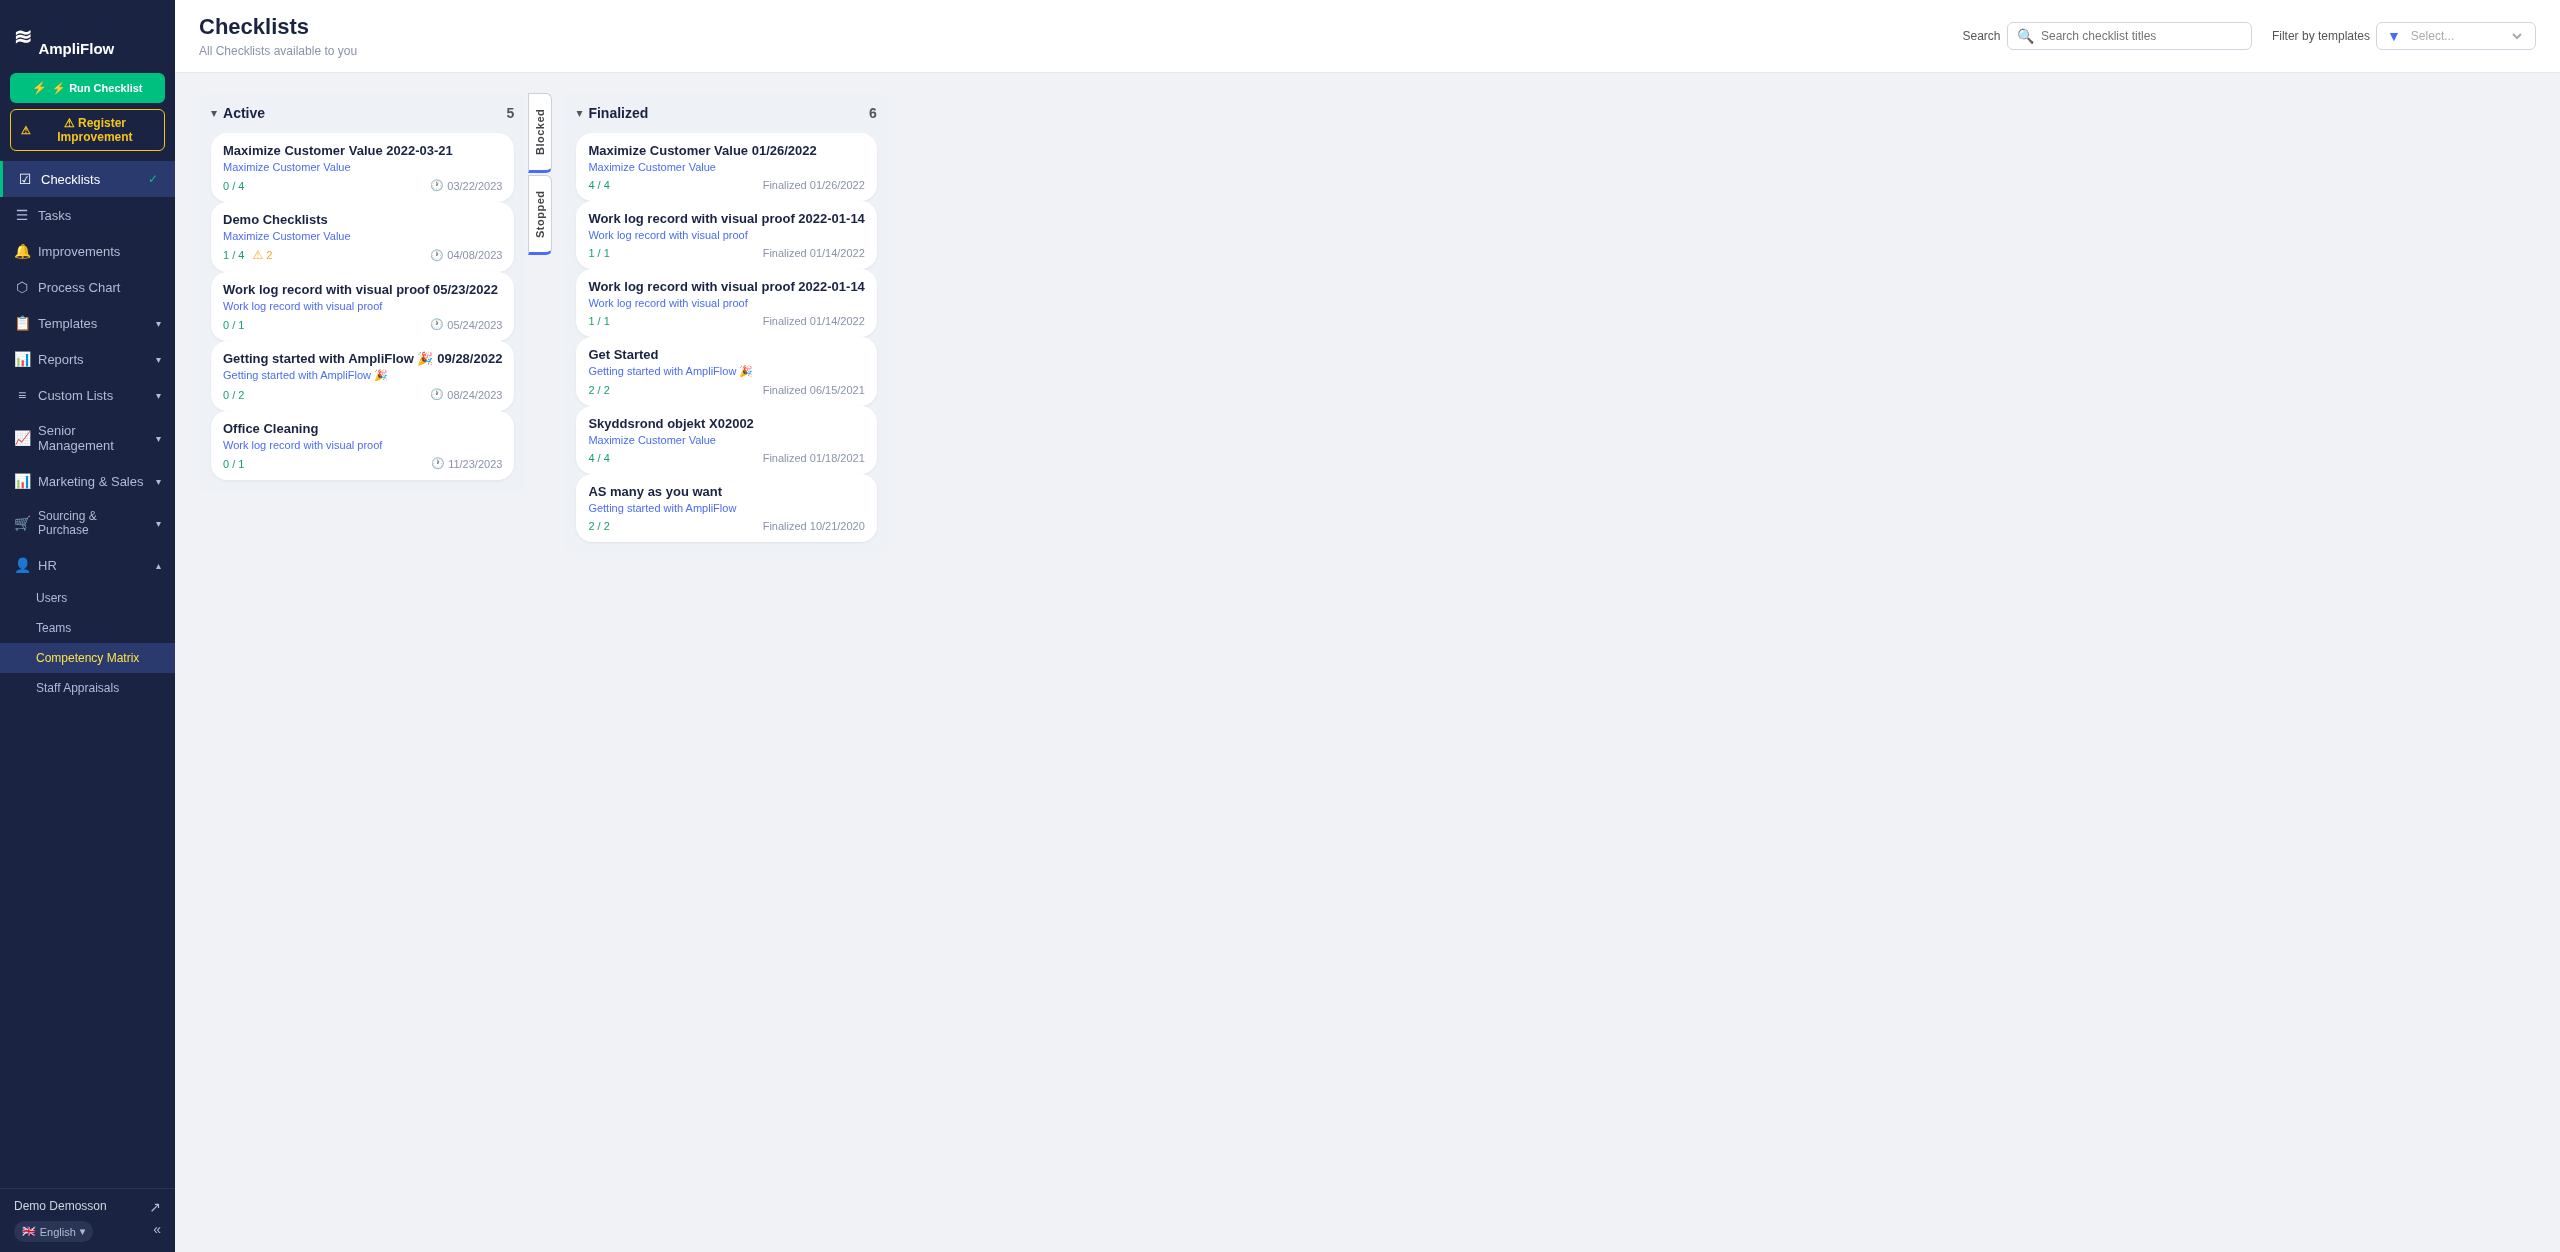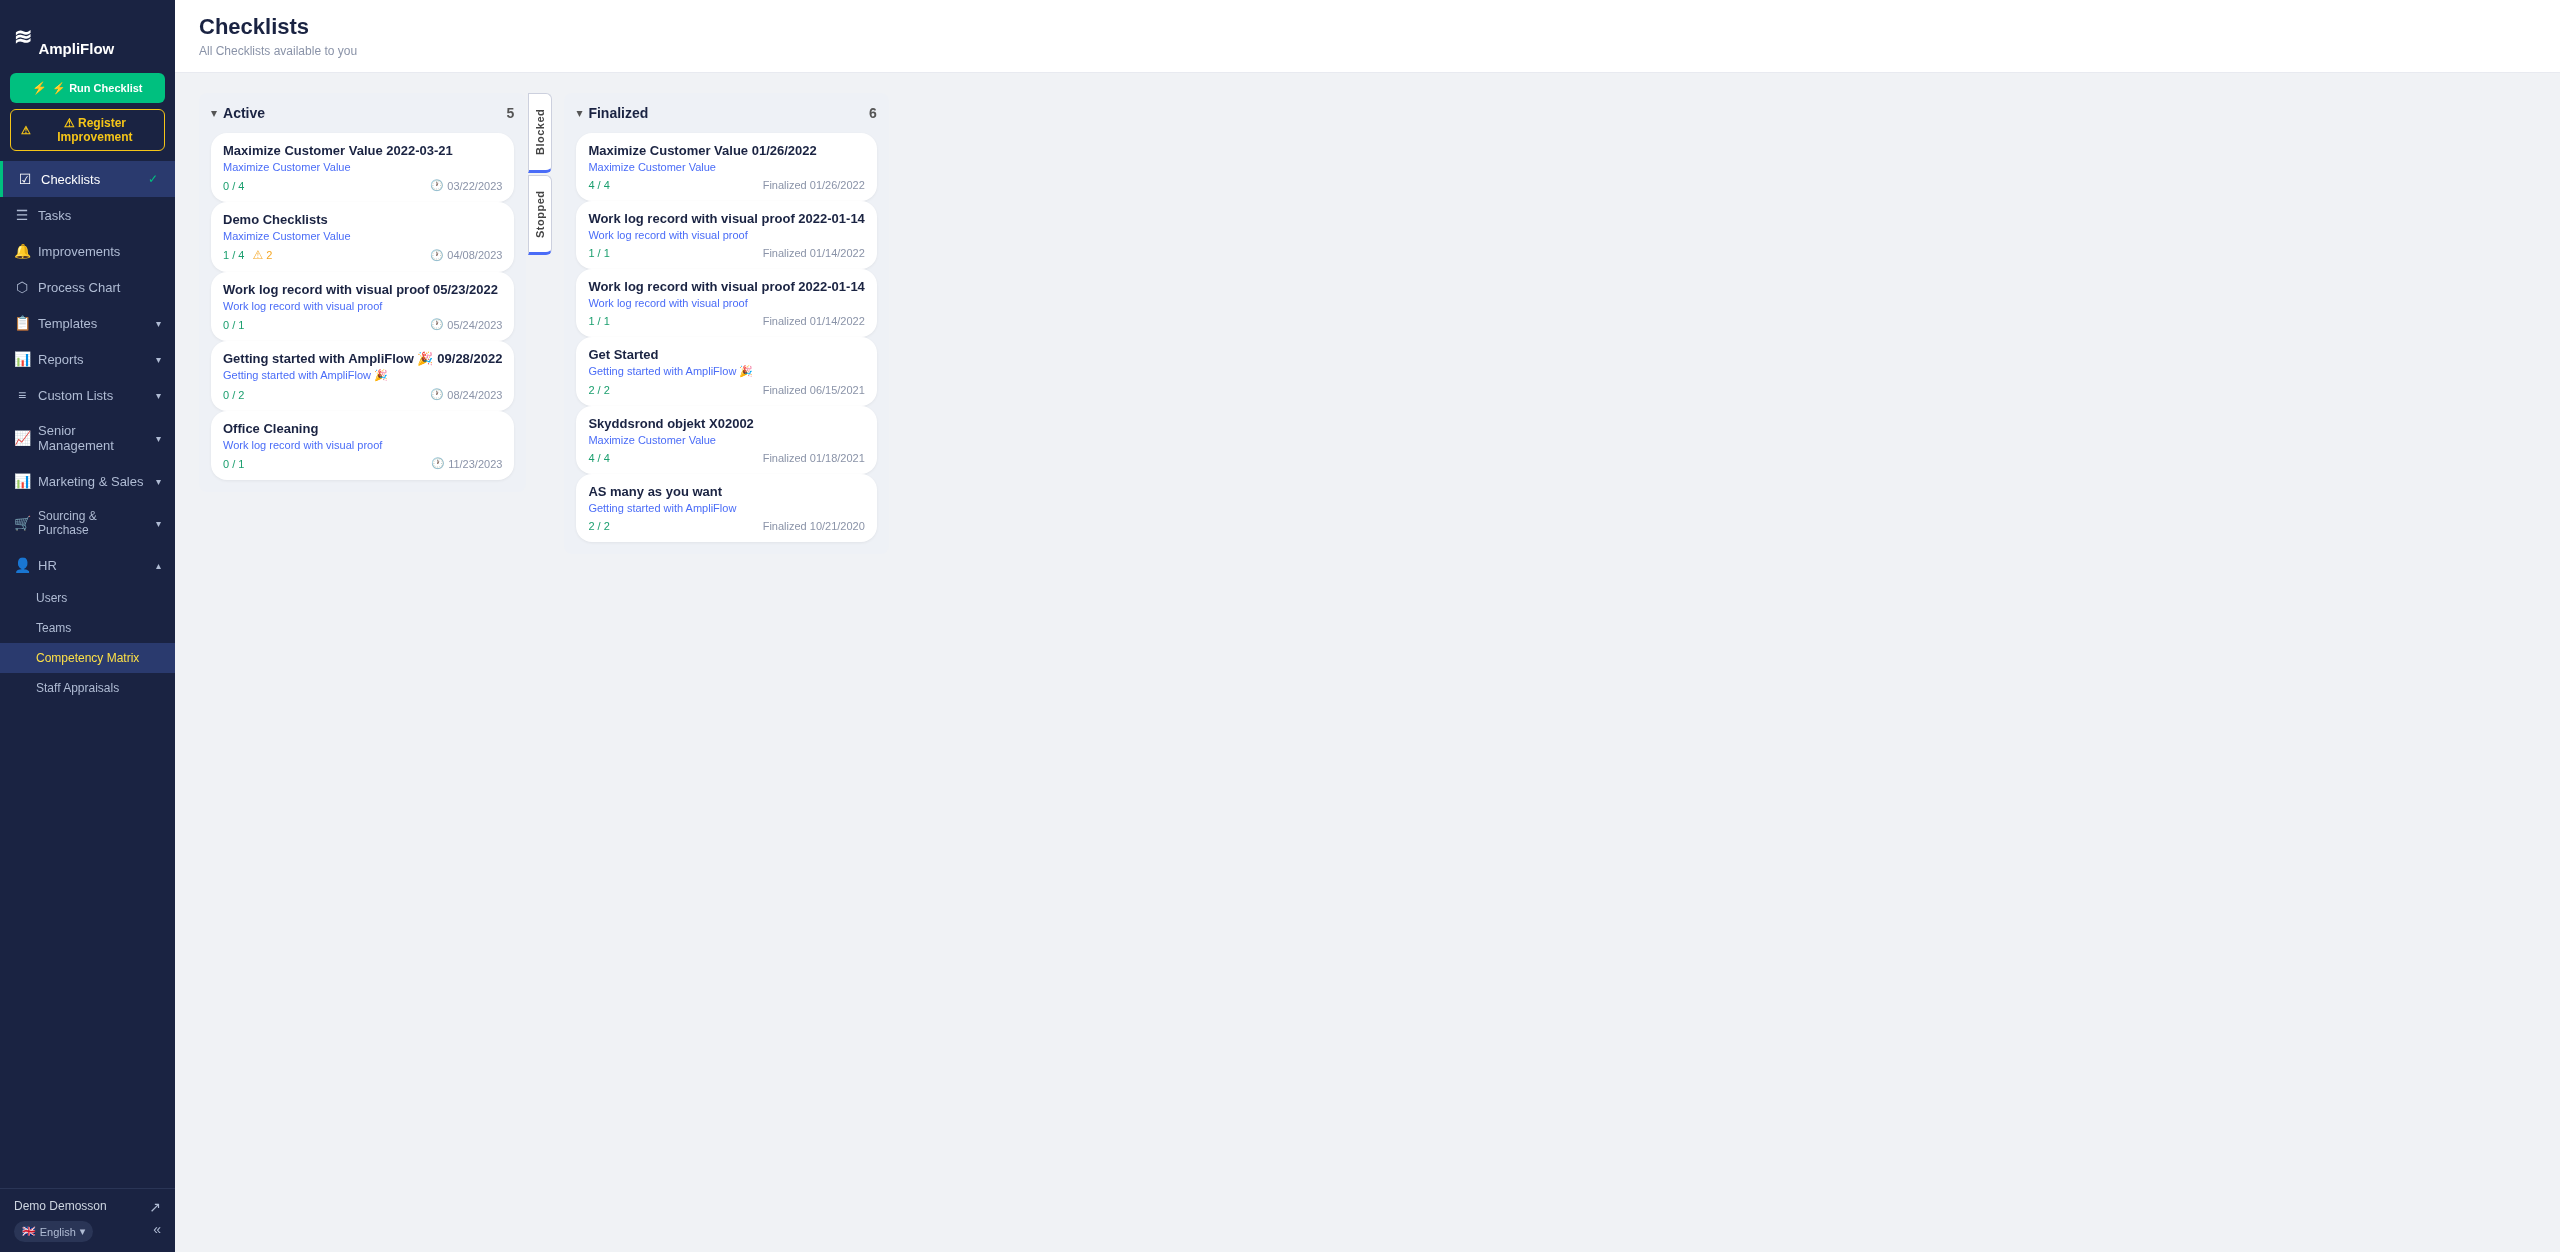--- a/index.html
+++ b/index.html
@@ -366,20 +366,38 @@
   </div>
 </div>
 
 <div id="main">
 
   <div id="header">
     <div>
       <div class="header-title">Checklists</div>
       <div class="header-subtitle">All Checklists available to you</div>
     </div>
+    <div class="header-right">
+      <div class="search-box">
+        <span class="search-label">Search</span>
+        <div class="search-input-wrap">
+          <span class="search-icon">🔍</span>
+          <input type="text" placeholder="Search checklist titles" style="">
+        </div>
+      </div>
+      <div class="filter-box">
+        <span class="filter-label">Filter by templates</span>
+        <div class="filter-select-wrap">
+          <span class="filter-icon">▼</span>
+          <select>
+            <option value="">Select...</option>
+          </select>
+        </div>
+      </div>
+    </div>
   </div>
 
   <div id="content">
     <div class="checklist-columns">
 
       <div class="col-section">
         <div class="col-header">
           <span class="chevron-icon">▾</span>
           <span class="col-title">Active</span>
           <span class="col-count">5</span>

